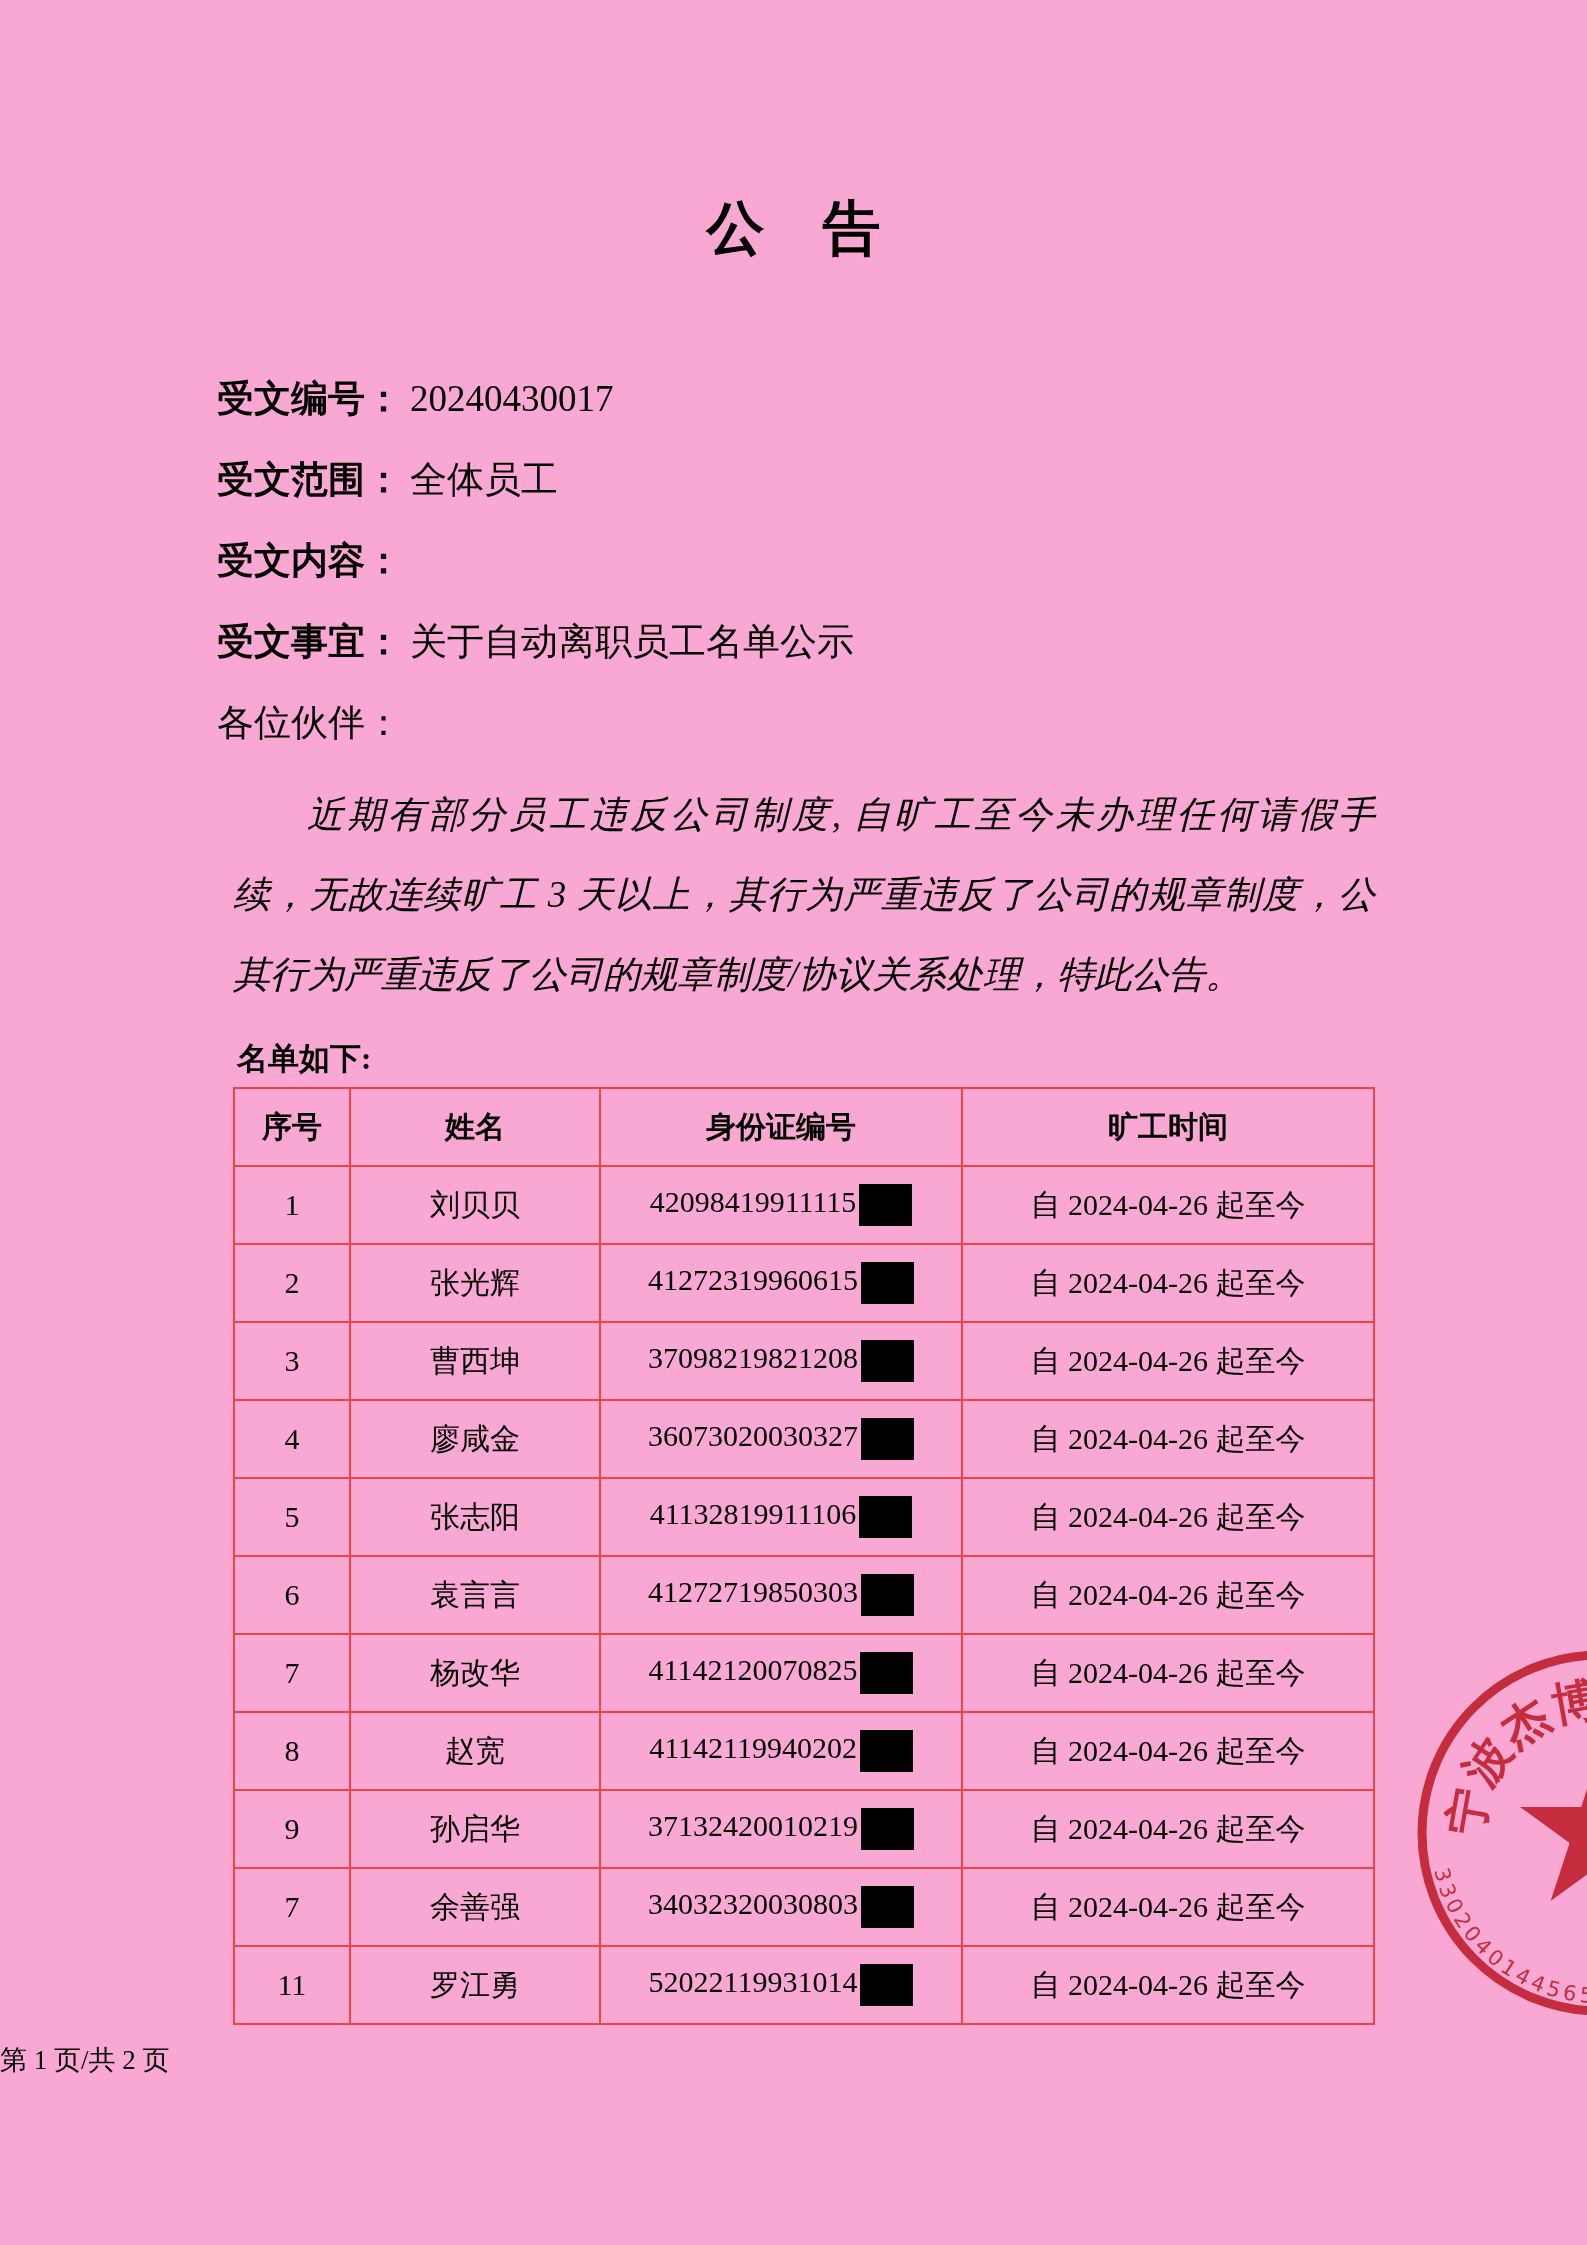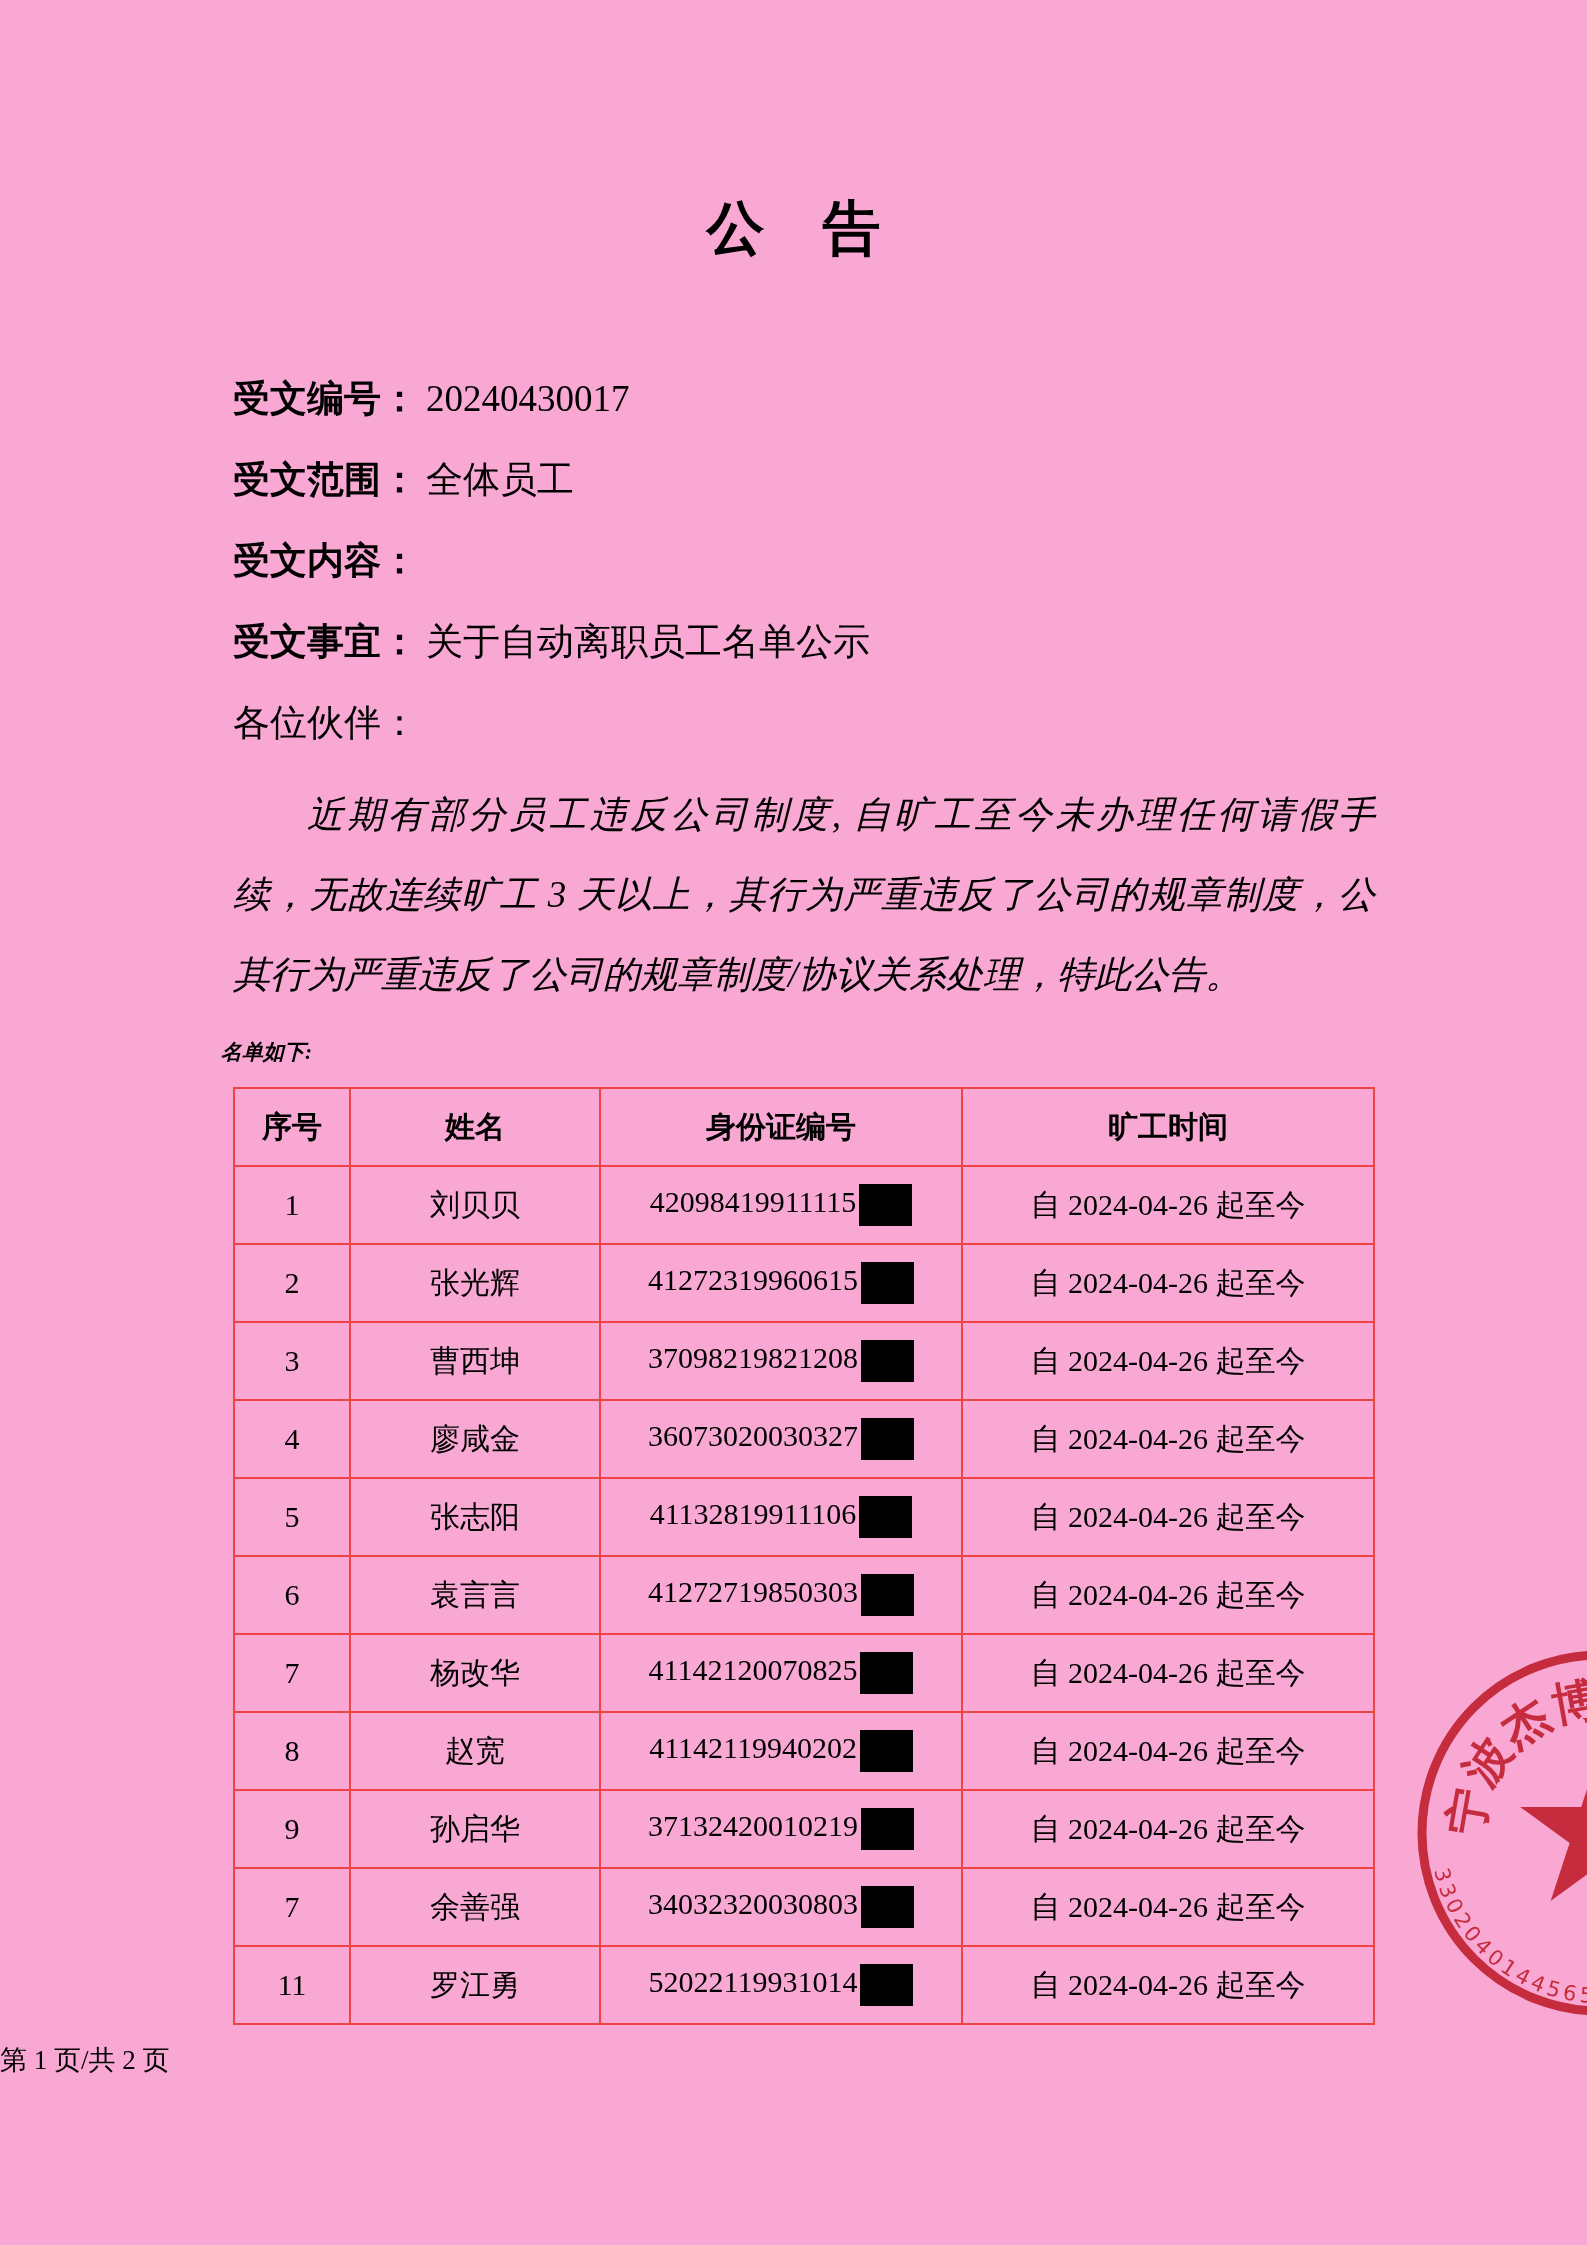--- a/index.html
+++ b/index.html
@@ -11,35 +11,35 @@
     font-family:"Liberation Serif","DejaVu Serif",serif;
     color:#000;
     margin:0 auto;
   }
   .doc-title{
     position:absolute;top:190px;left:0;width:100%;
     text-align:center;
     font-size:58px;font-weight:bold;
     letter-spacing:0;
   }
-  .meta{position:absolute;left:233px;top:358px;width:1160px;}
+  .meta{position:absolute;left:217px;top:358px;width:1160px;}
   .meta-line{height:81px;display:flex;align-items:center;font-size:37px;}
   .meta-label{font-weight:bold;}
   .meta-value{margin-left:8px;}
   .salutation{height:81px;display:flex;align-items:center;font-size:37px;}
   .body-text{
     position:absolute;left:233px;top:775px;width:1142px;
     font-size:37px;line-height:80px;
   }
   .body-line{white-space:nowrap;font-style:italic;}
   .body-line.justify{white-space:normal;text-align:justify;text-align-last:justify;}
   .body-line.indent{text-indent:74px;}
   .list-label{
-    position:absolute;left:221px;top:1038px;
-    font-size:21px;font-weight:bold;font-style:italic;
+    position:absolute;left:237px;top:1038px;
+    font-size:31px;font-weight:bold;
   }
   table.roster{
     position:absolute;left:233px;top:1087px;
     width:1142px;border-collapse:collapse;
     font-size:30px;
   }
   table.roster th,table.roster td{
     border:2px solid #ef4444;
     height:76px;
     text-align:center;vertical-align:middle;

